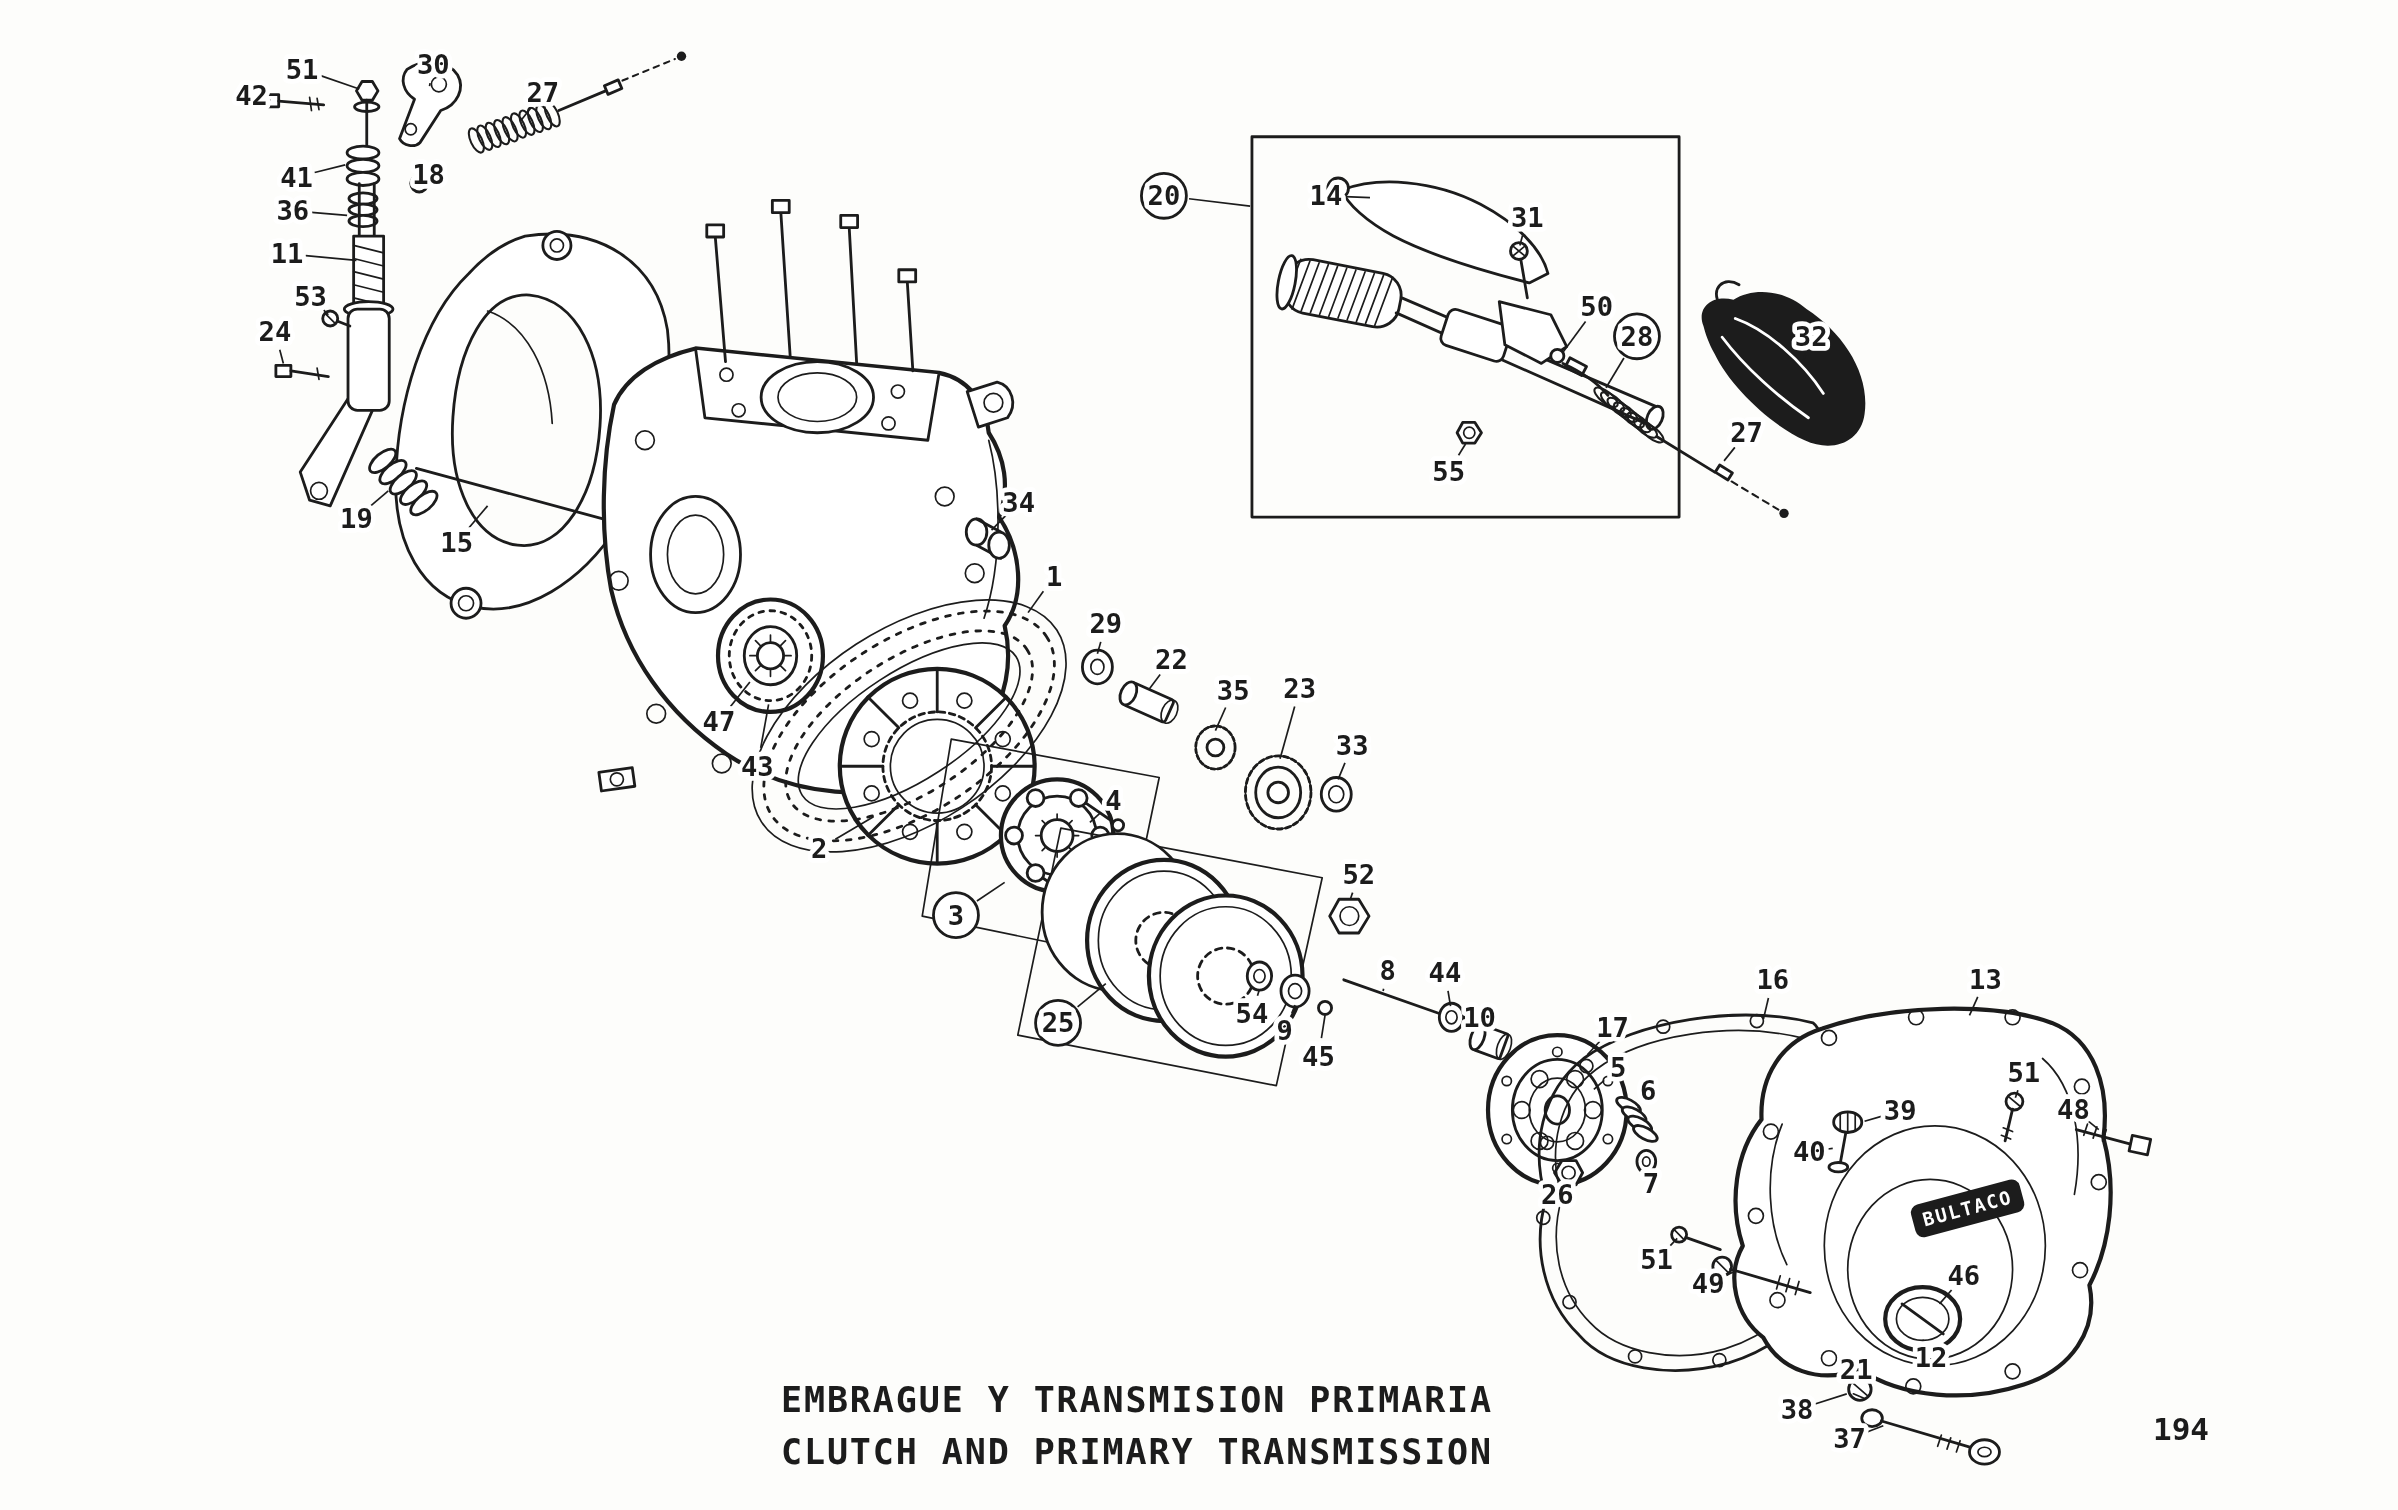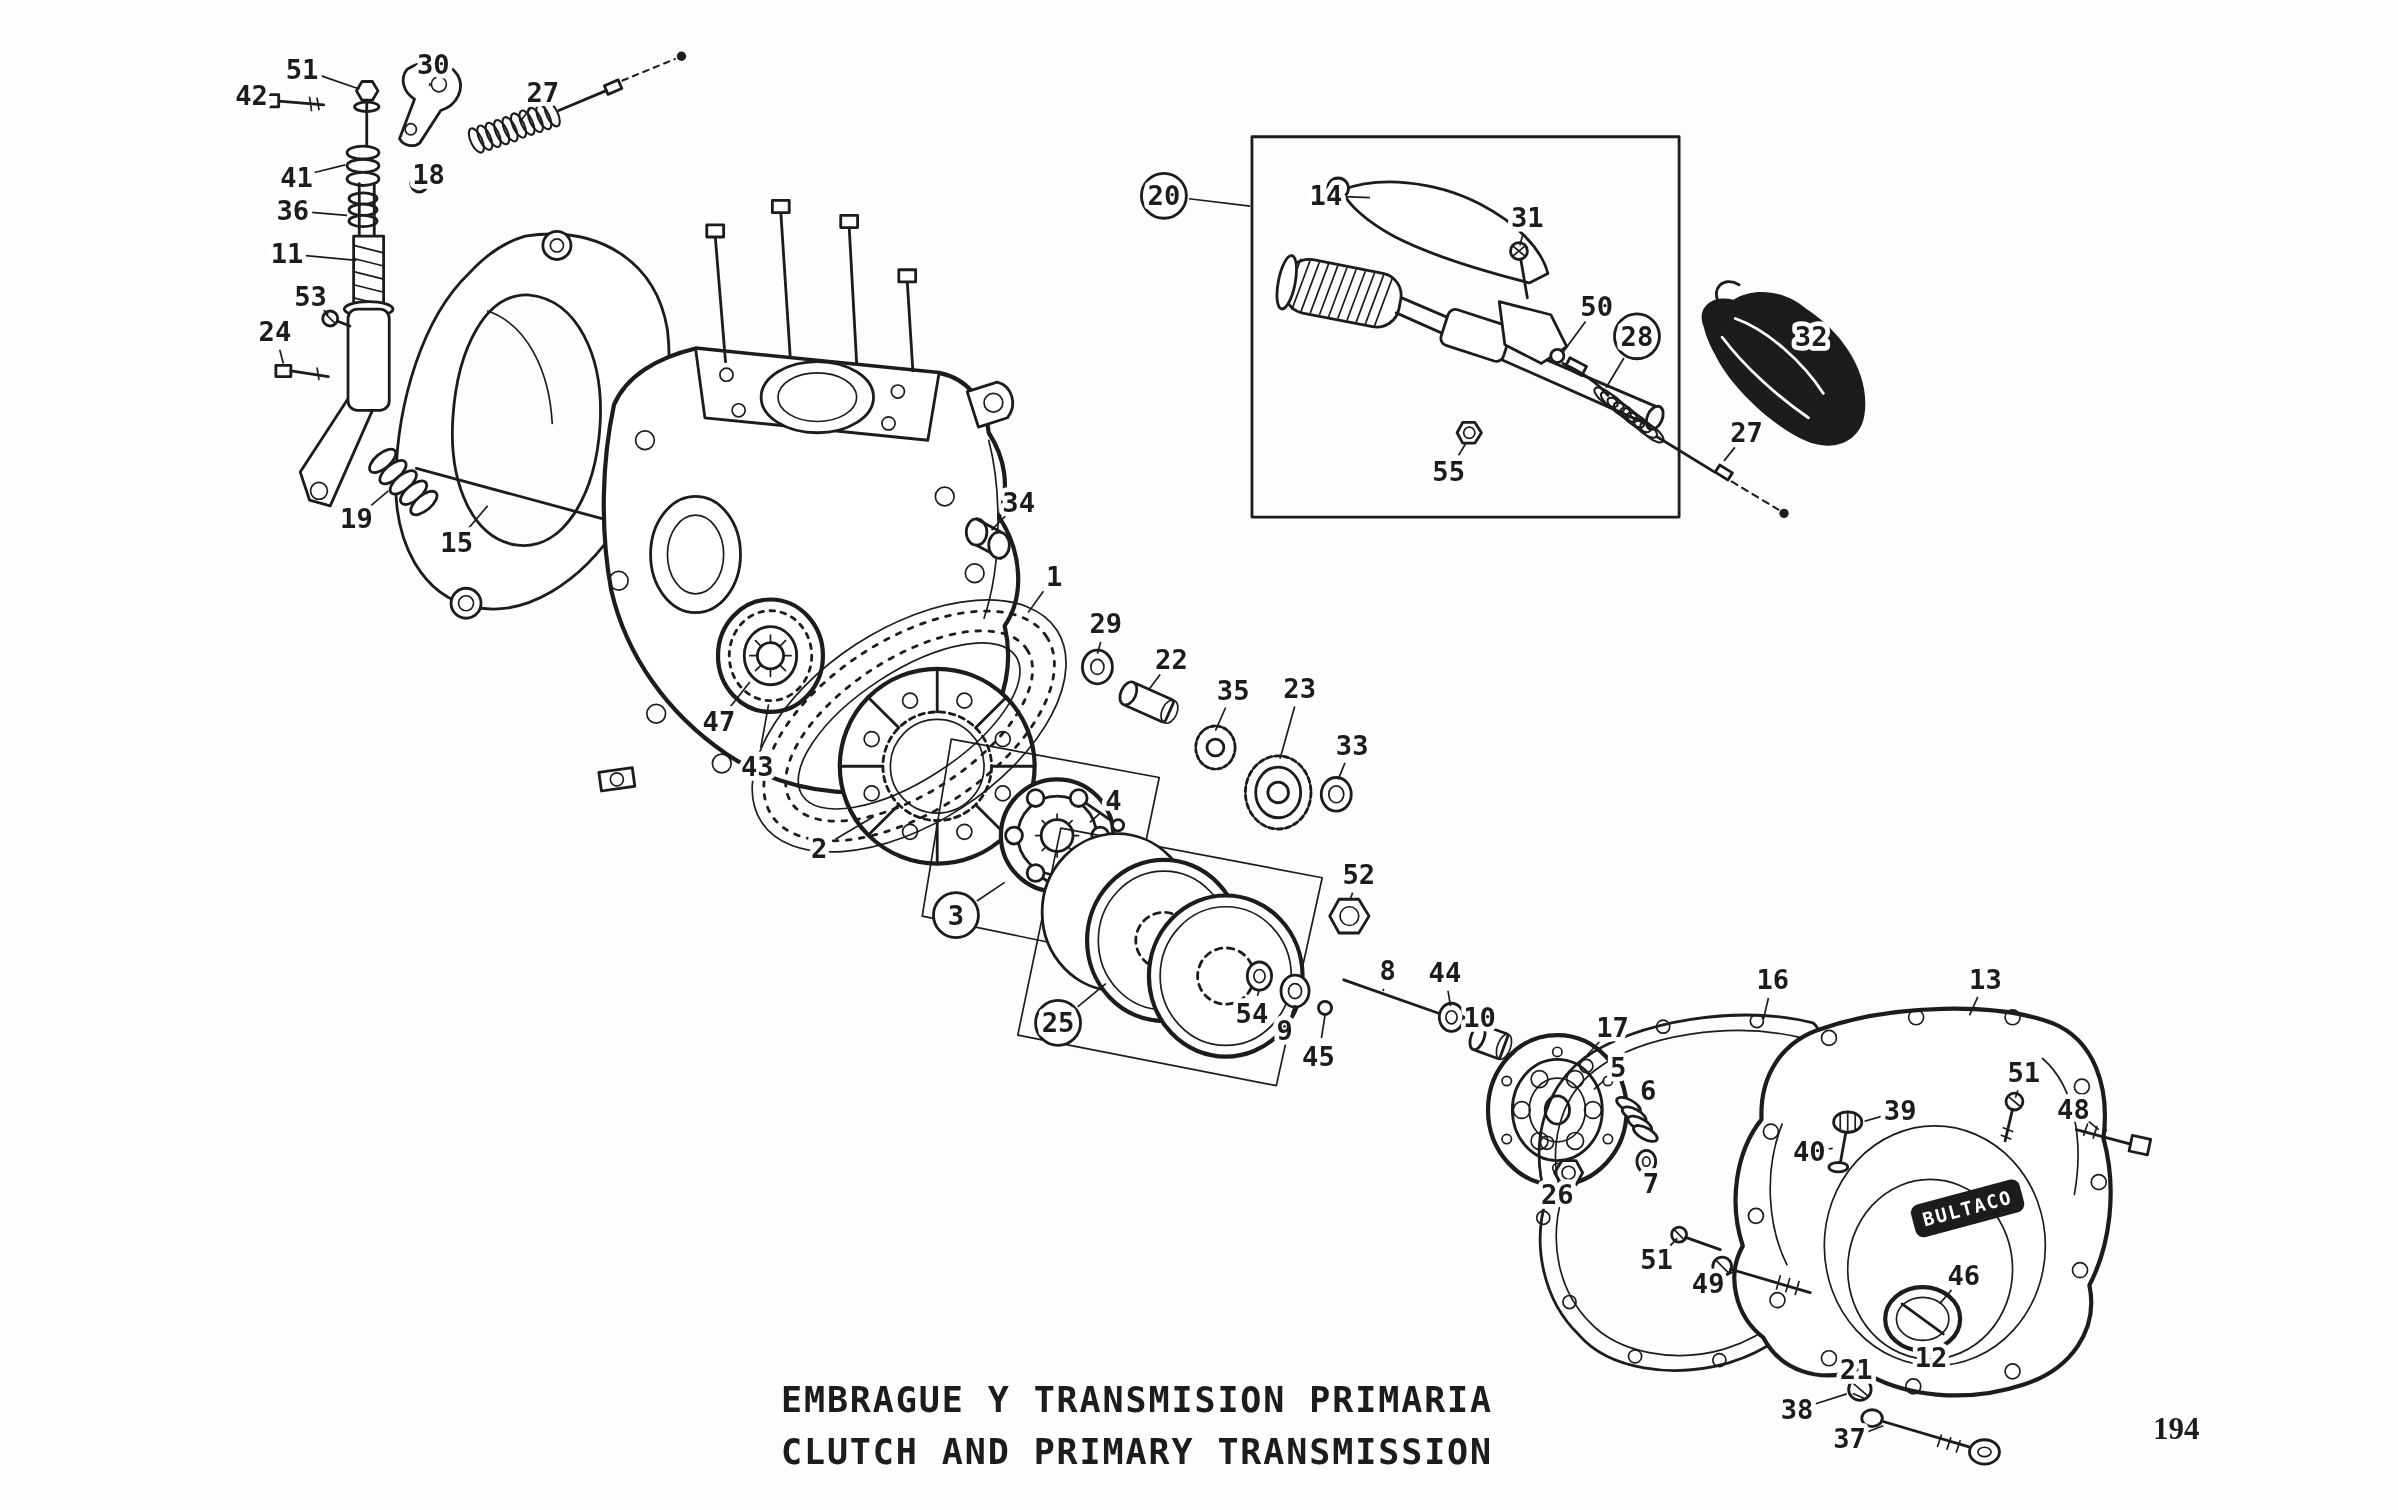--- a/index.html
+++ b/index.html
@@ -21,21 +21,21 @@
             stroke:#fff; stroke-width:10px; paint-order:stroke; stroke-linejoin:round;
             text-anchor:middle; }
   .callout-circle{ fill:#fff; stroke:var(--ink); stroke-width:3; }
   .logo-text{ font:bold 20px "DejaVu Sans Mono", monospace; fill:#fff; letter-spacing:2px;
               text-anchor:middle; }
 
   .title-block{ position:absolute; left:1137px; top:1374px; transform:translateX(-50%);
                 text-align:center; font-weight:bold; font-size:35px; letter-spacing:1.9px;
                 line-height:52px; color:var(--ink); white-space:nowrap; }
   .page-number{ position:absolute; left:2153px; top:1411px; font-weight:bold;
-                font-size:31px; color:var(--ink);font-family:Liberation Serif, serif; }
+                font-size:31px; color:var(--ink); }
 </style>
 </head>
 <body>
 
 <div class="page">
 
 <svg id="diagram" width="2399" height="1510" viewBox="0 0 2560 1612">
 
   <g>
     <path class="sw" fill-rule="evenodd" d="M560 252 C640 240 700 280 712 352 C720 420 700 500 660 560 C620 622 560 660 505 648 C450 636 420 580 422 510 C424 430 450 340 500 292 C520 270 540 258 560 252 Z M565 315 C615 320 645 380 640 455 C635 530 600 588 552 582 C505 576 478 518 483 445 C488 372 518 312 565 315 Z"></path>

